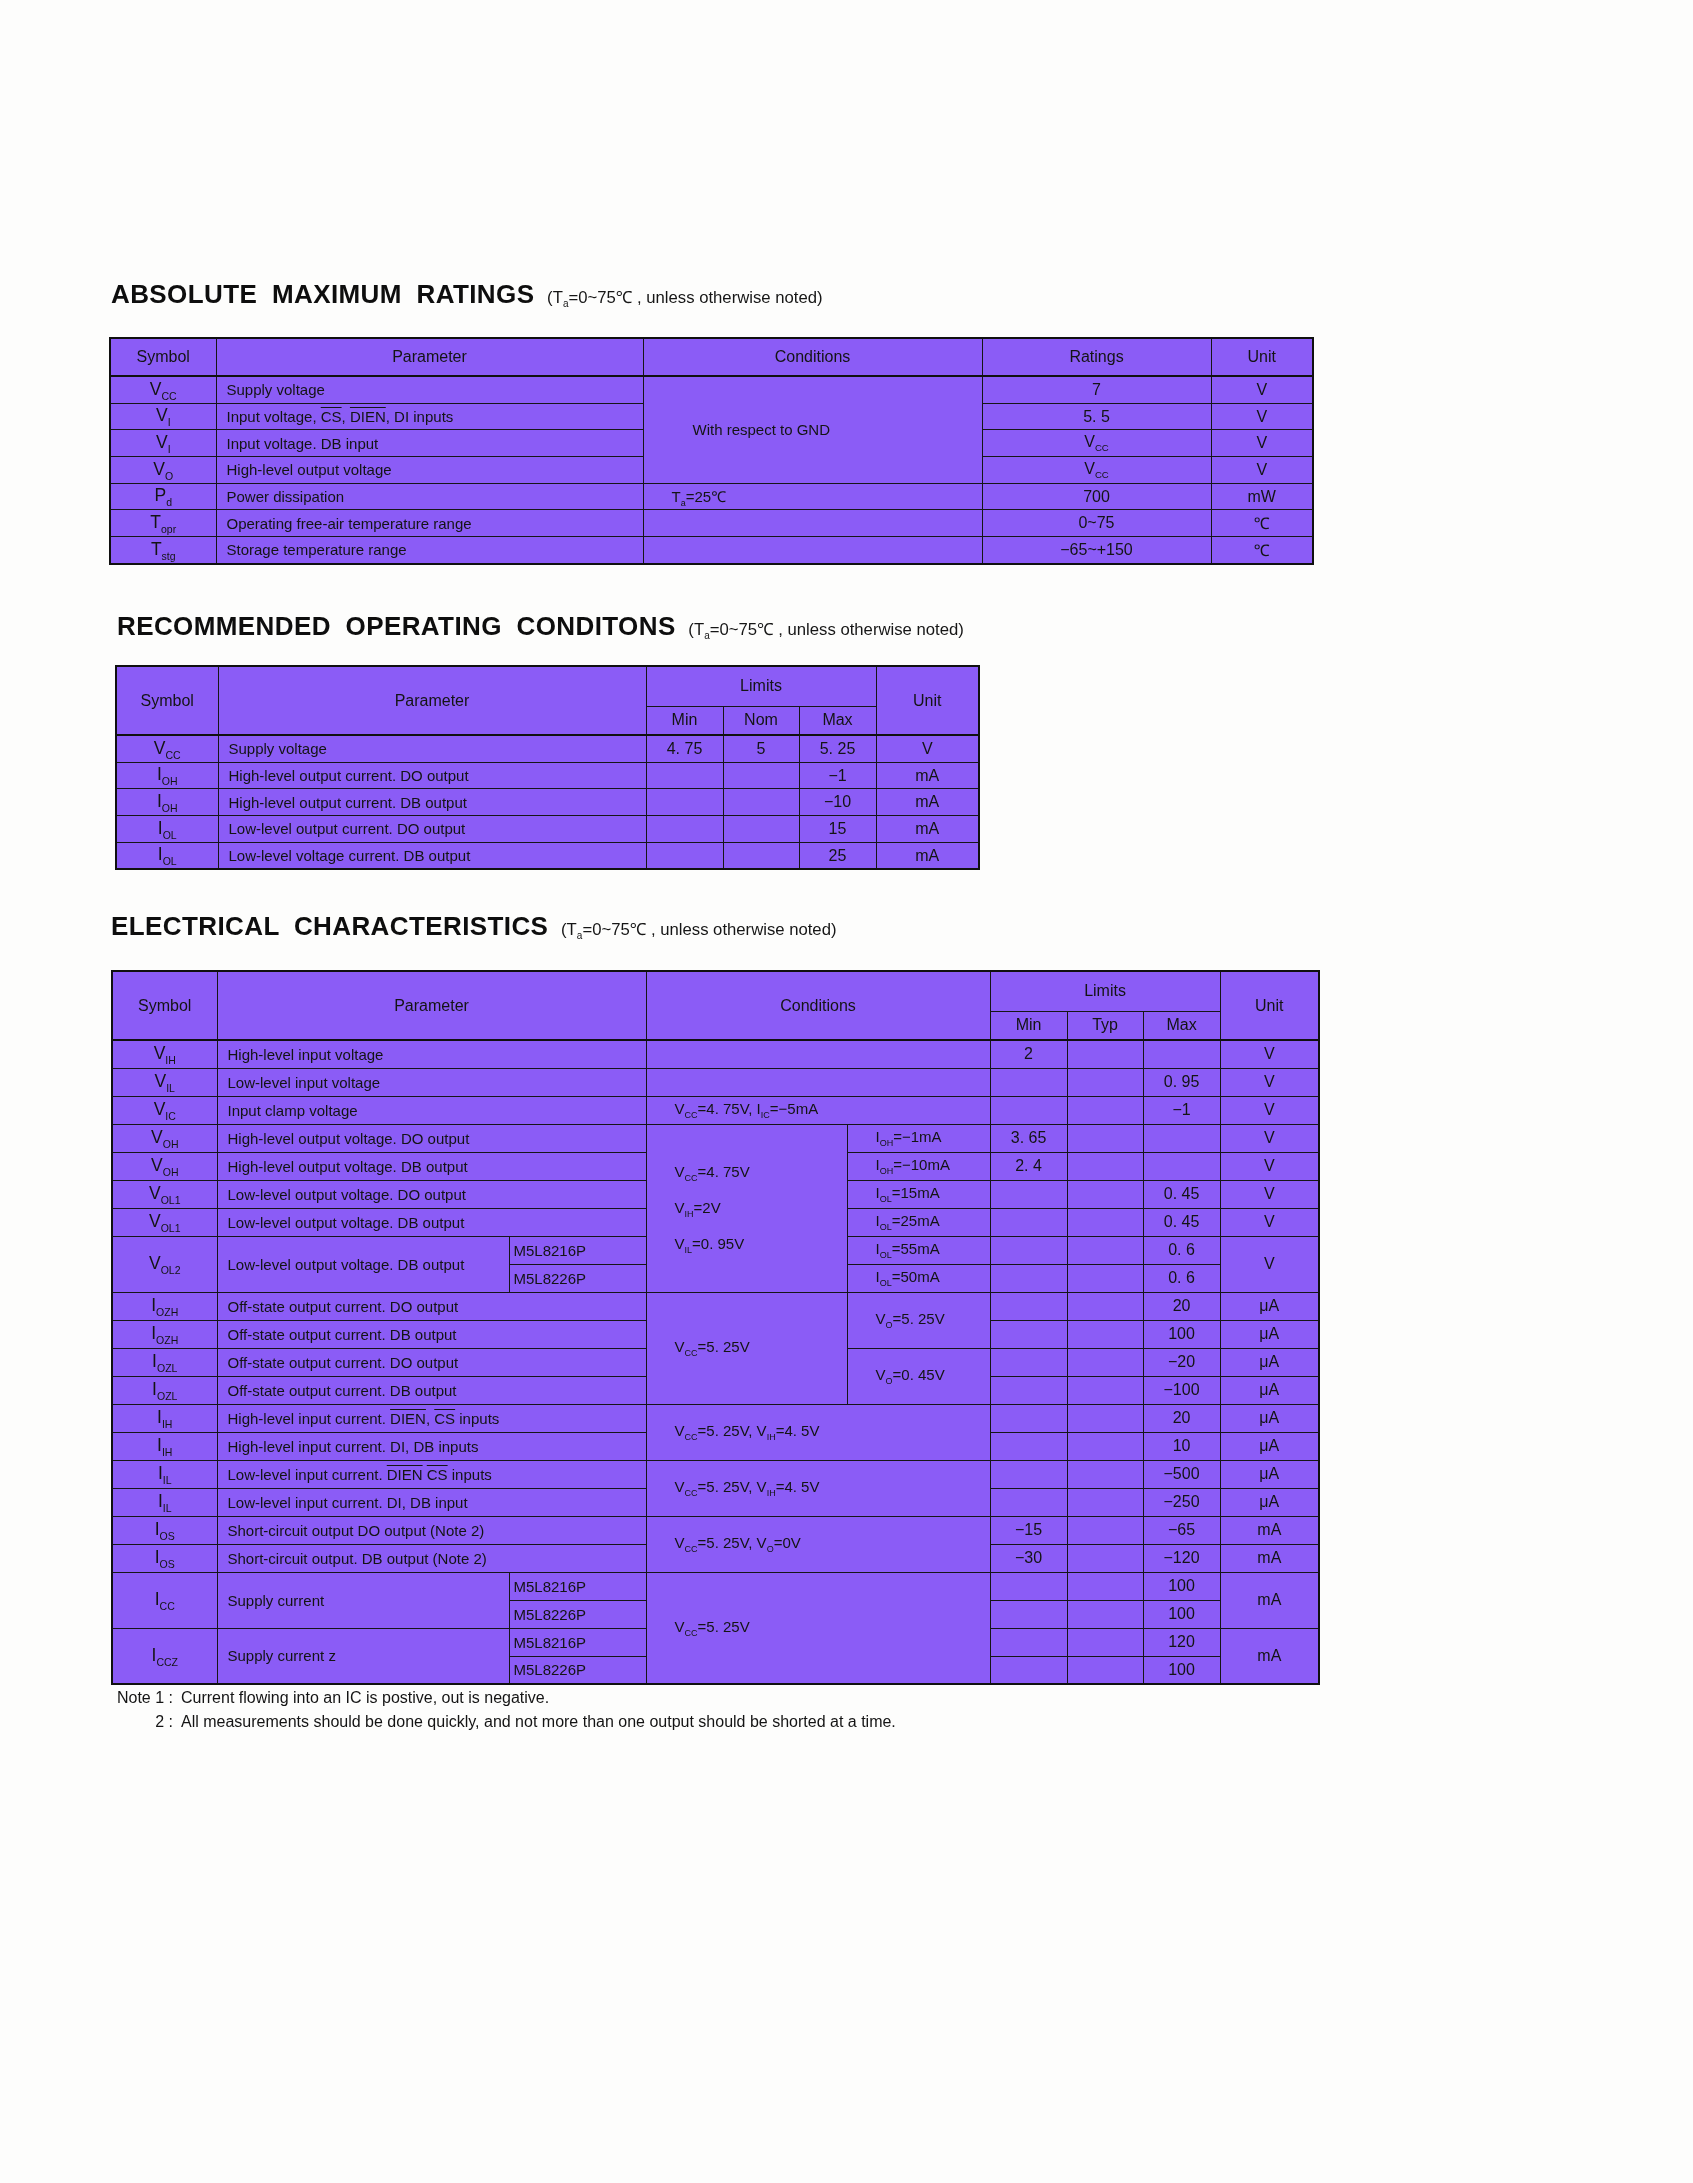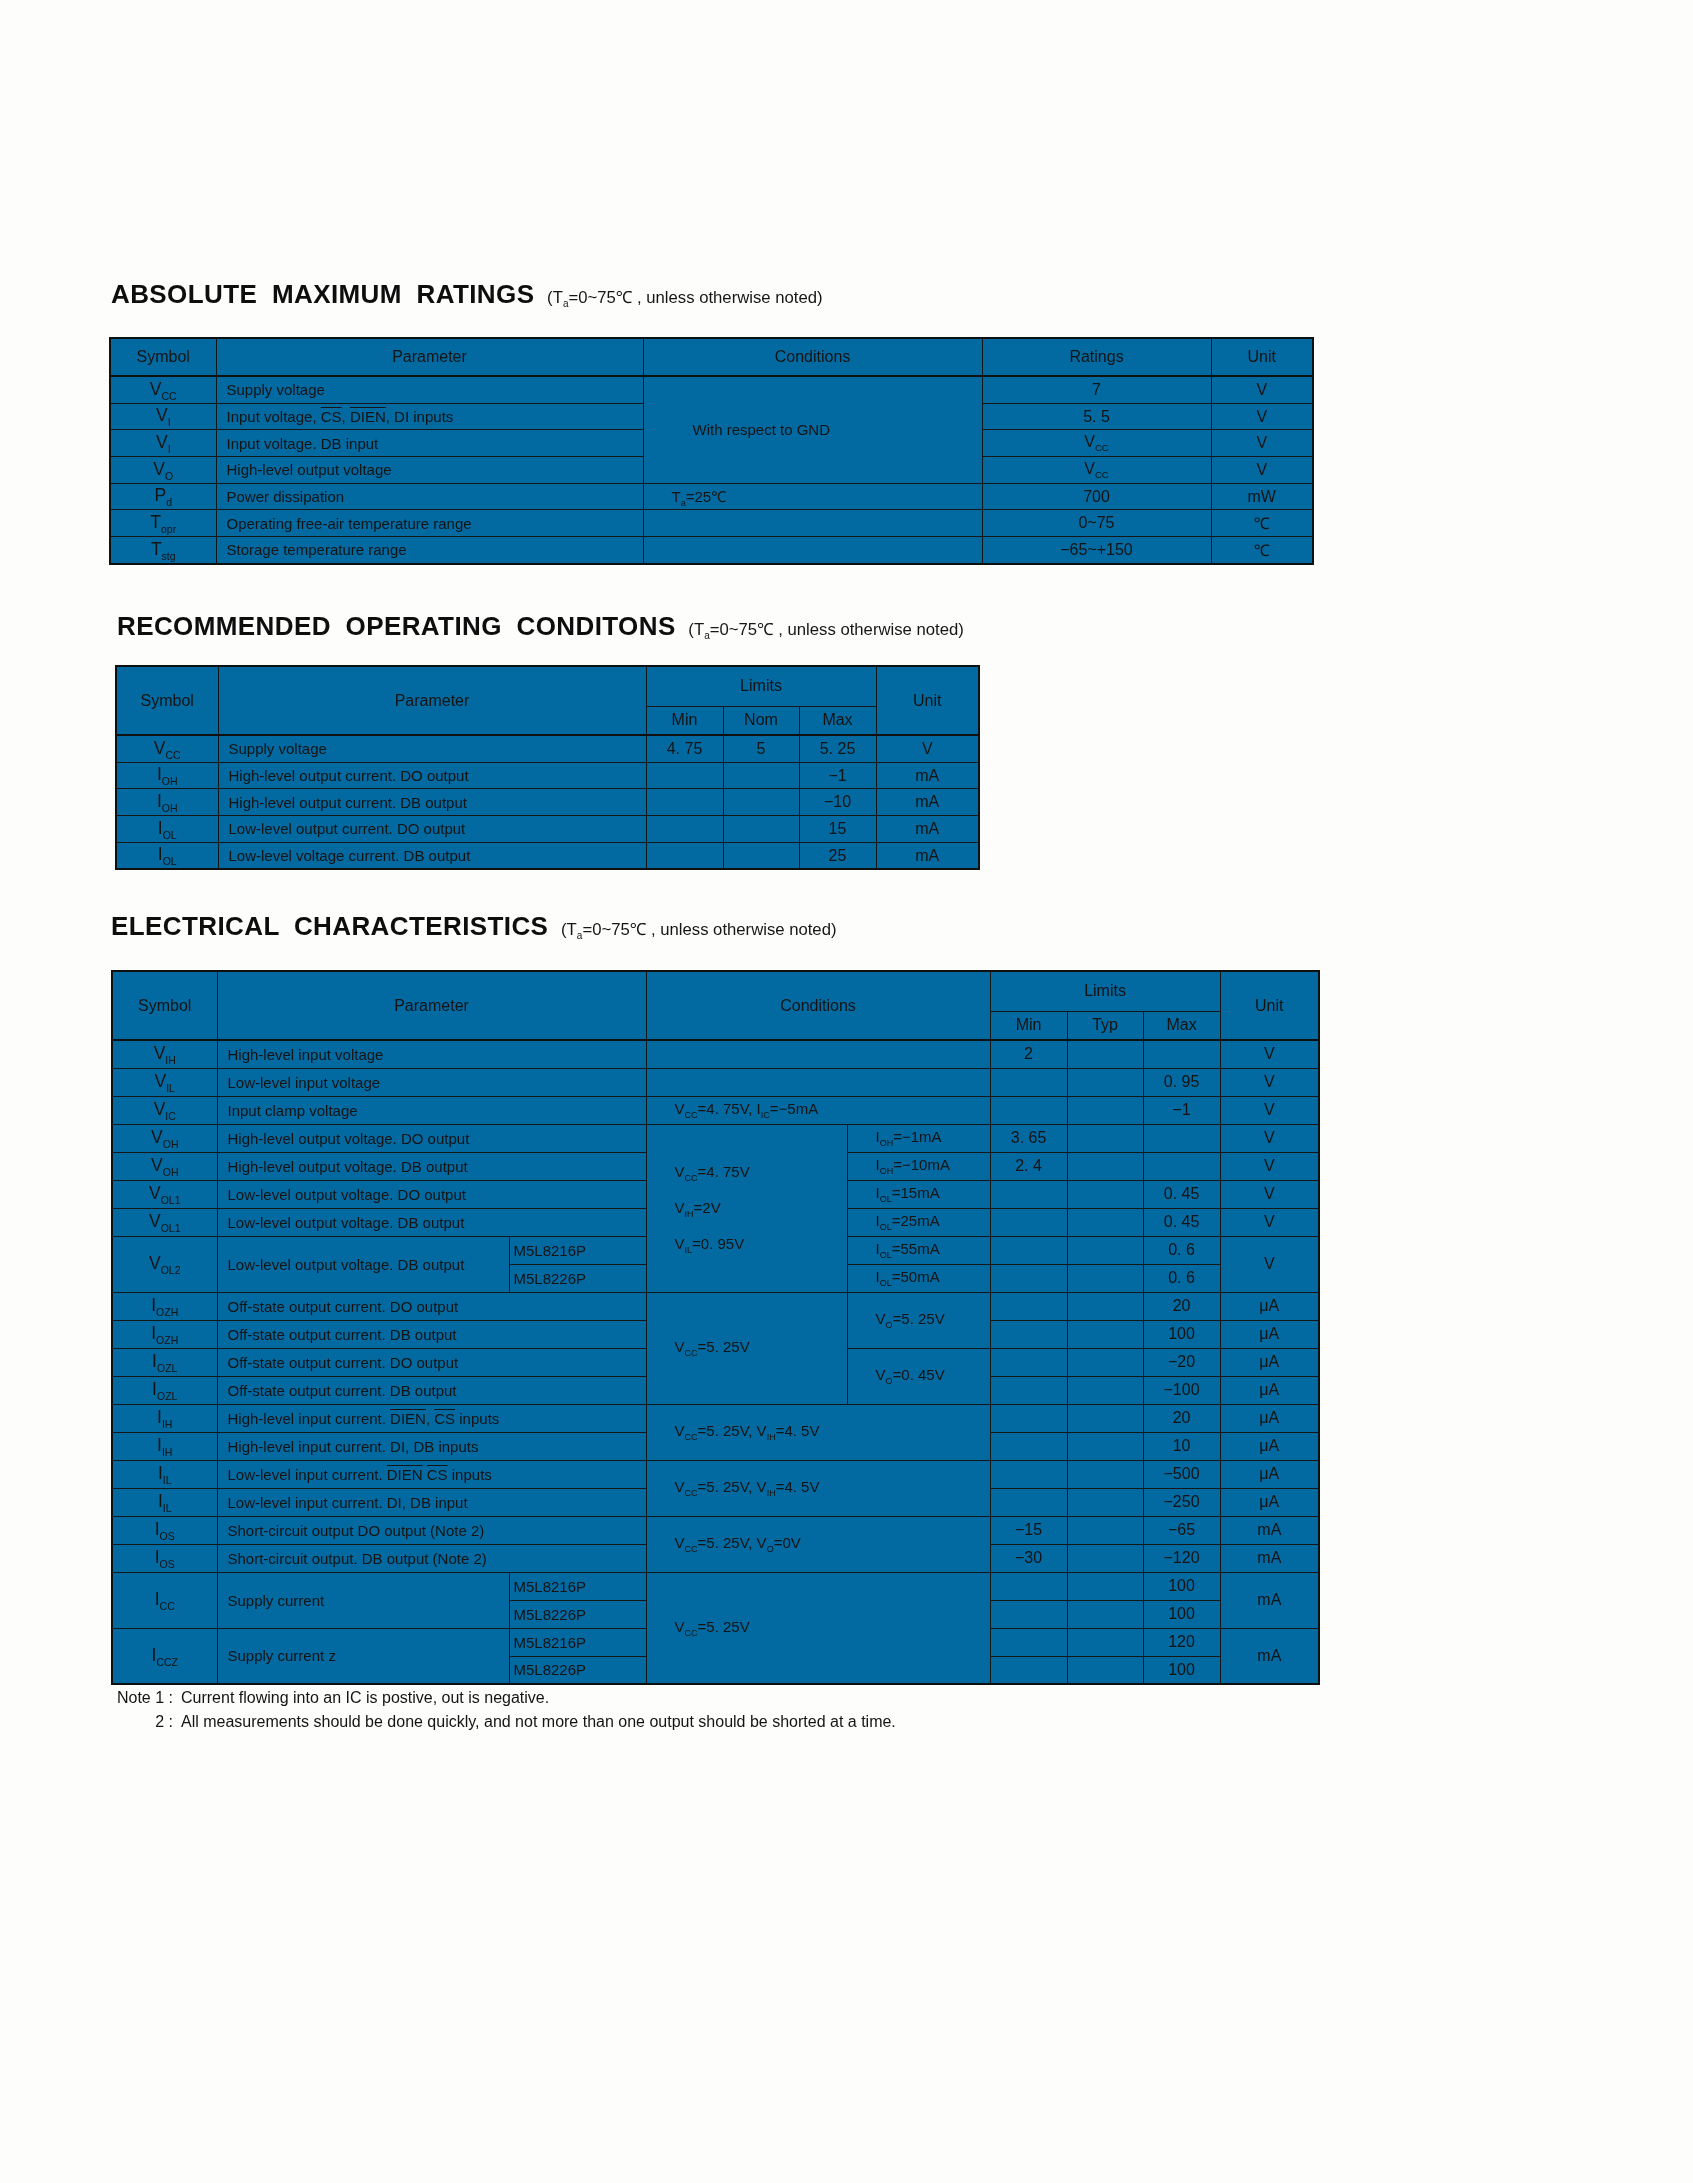--- a/index.html
+++ b/index.html
@@ -12,21 +12,21 @@
     overflow: hidden;
   }
   .sec-head { position: absolute; white-space: nowrap; }
   .sec-title {
     font-weight: bold; font-size: 26px; letter-spacing: 0.4px;
     word-spacing: 7.1px; color: #0e0e0e;
   }
   .sec-sub { font-size: 16.7px; margin-left: 12.7px; color: #161616; }
   table.tbl {
     position: absolute; border-collapse: collapse; table-layout: fixed;
-    background: #0369a1; border: 2.4px solid #101010;
+    background: #8b5cf6; border: 2.4px solid #101010;
   }
   .tbl th, .tbl td {
     border: 1.6px solid #161616; font-size: 15px; font-weight: normal;
     padding: 1.6px 6.4px; overflow: hidden; vertical-align: middle;
     color: #141414;
   }
   .tbl thead { border-bottom: 2.4px solid #101010; }
   .tbl thead th { text-align: center; font-size: 16px; }
   td.sym { text-align: center; font-size: 17.5px; padding: 1.6px 3.2px; }
   td.par { text-align: left; padding-left: 10px; white-space: nowrap; }

